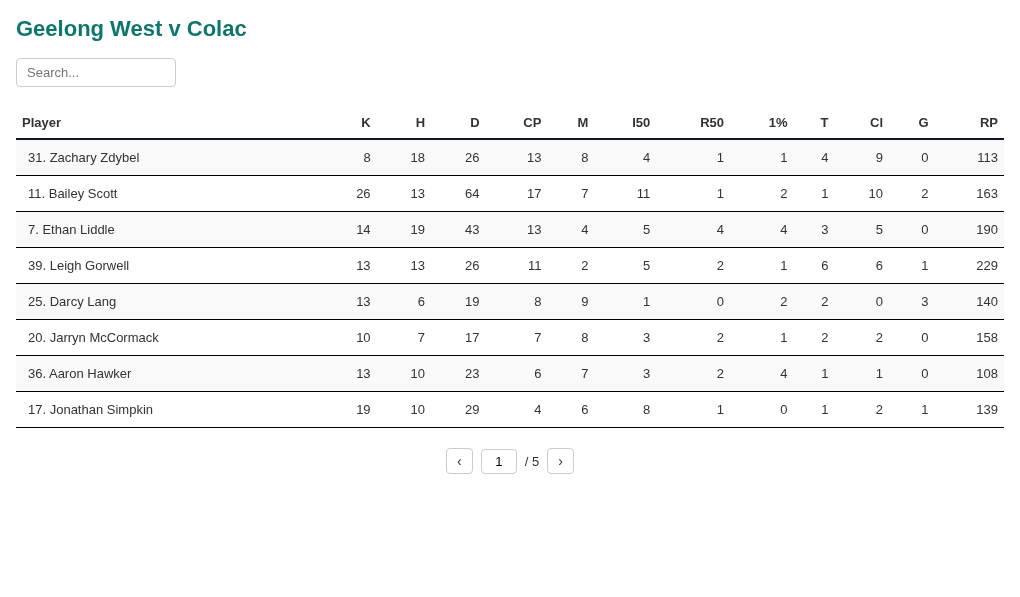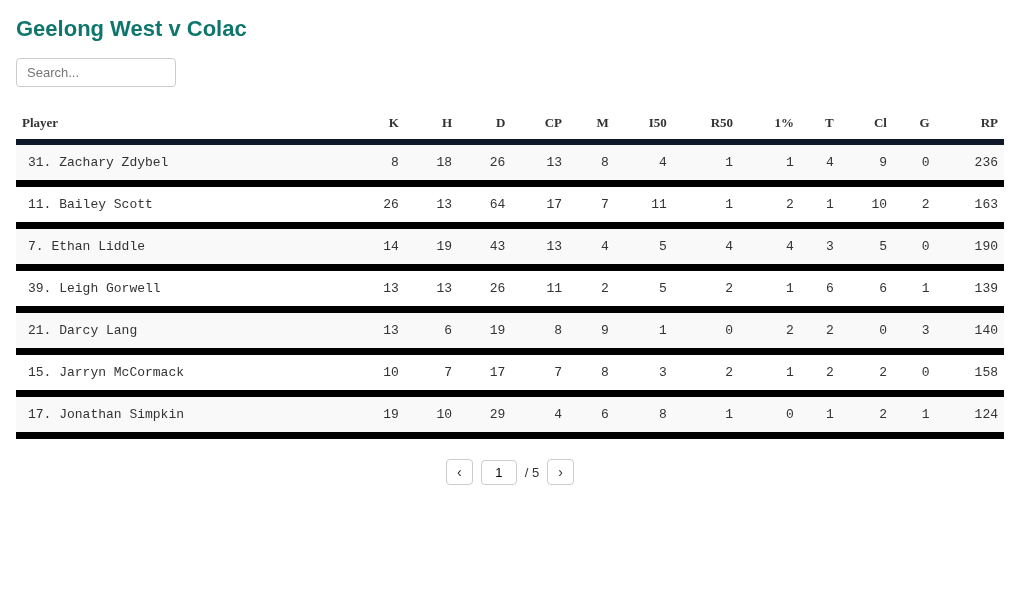--- a/index.html
+++ b/index.html
@@ -27,36 +27,34 @@
       width: 160px;
       font-size: 13px;
       color: #999;
       outline: none;
     }
     table {
       width: 100%;
       border-collapse: collapse;
     }
     thead tr {
-      border-bottom: 6px solid #0f172a;
-      font-family: Liberation Serif, serif;
+      border-bottom: 2px solid #0f172a;
     }
     thead th {
       text-align: right;
       padding: 8px 6px;
       font-weight: 600;
       font-size: 13px;
       color: #333;
     }
     thead th:first-child {
       text-align: left;
     }
     tbody tr {
-      border-bottom: 7px solid #000000;
-      font-family: Liberation Mono, monospace;
+      border-bottom: 1px solid #000000;
     }
     tbody tr:nth-child(odd) {
       background: #f9f9f9;
     }
     tbody tr:nth-child(even) {
       background: #fff;
     }
     tbody td {
       text-align: right;
       padding: 10px 6px;
@@ -130,21 +128,21 @@
         <td>18</td>
         <td>26</td>
         <td>13</td>
         <td>8</td>
         <td>4</td>
         <td>1</td>
         <td>1</td>
         <td>4</td>
         <td>9</td>
         <td>0</td>
-        <td>236</td>
+        <td>113</td>
       </tr>
       <tr>
         <td>11. Bailey Scott</td>
         <td>26</td>
         <td>13</td>
         <td>64</td>
         <td>17</td>
         <td>7</td>
         <td>11</td>
         <td>1</td>
@@ -175,66 +173,81 @@
         <td>13</td>
         <td>26</td>
         <td>11</td>
         <td>2</td>
         <td>5</td>
         <td>2</td>
         <td>1</td>
         <td>6</td>
         <td>6</td>
         <td>1</td>
-        <td>139</td>
-      </tr>
-      <tr>
-        <td>21. Darcy Lang</td>
+        <td>229</td>
+      </tr>
+      <tr>
+        <td>25. Darcy Lang</td>
         <td>13</td>
         <td>6</td>
         <td>19</td>
         <td>8</td>
         <td>9</td>
         <td>1</td>
         <td>0</td>
         <td>2</td>
         <td>2</td>
         <td>0</td>
         <td>3</td>
         <td>140</td>
       </tr>
       <tr>
-        <td>15. Jarryn McCormack</td>
+        <td>20. Jarryn McCormack</td>
         <td>10</td>
         <td>7</td>
         <td>17</td>
         <td>7</td>
         <td>8</td>
         <td>3</td>
         <td>2</td>
         <td>1</td>
         <td>2</td>
         <td>2</td>
         <td>0</td>
         <td>158</td>
+      </tr>
+      <tr>
+        <td>36. Aaron Hawker</td>
+        <td>13</td>
+        <td>10</td>
+        <td>23</td>
+        <td>6</td>
+        <td>7</td>
+        <td>3</td>
+        <td>2</td>
+        <td>4</td>
+        <td>1</td>
+        <td>1</td>
+        <td>0</td>
+        <td>108</td>
       </tr>
       <tr>
         <td>17. Jonathan Simpkin</td>
         <td>19</td>
         <td>10</td>
         <td>29</td>
         <td>4</td>
         <td>6</td>
         <td>8</td>
         <td>1</td>
         <td>0</td>
         <td>1</td>
         <td>2</td>
         <td>1</td>
-        <td>124</td>
+        <td>139</td>
       </tr>
     </tbody>
 </table>
 
 <div class="pagination">
   <button class="page-btn">‹</button>
   <input class="page-input" type="text" value="1" style="">
   <span class="page-info">/ 5</span>
   <button class="page-btn">›</button>
 </div>

